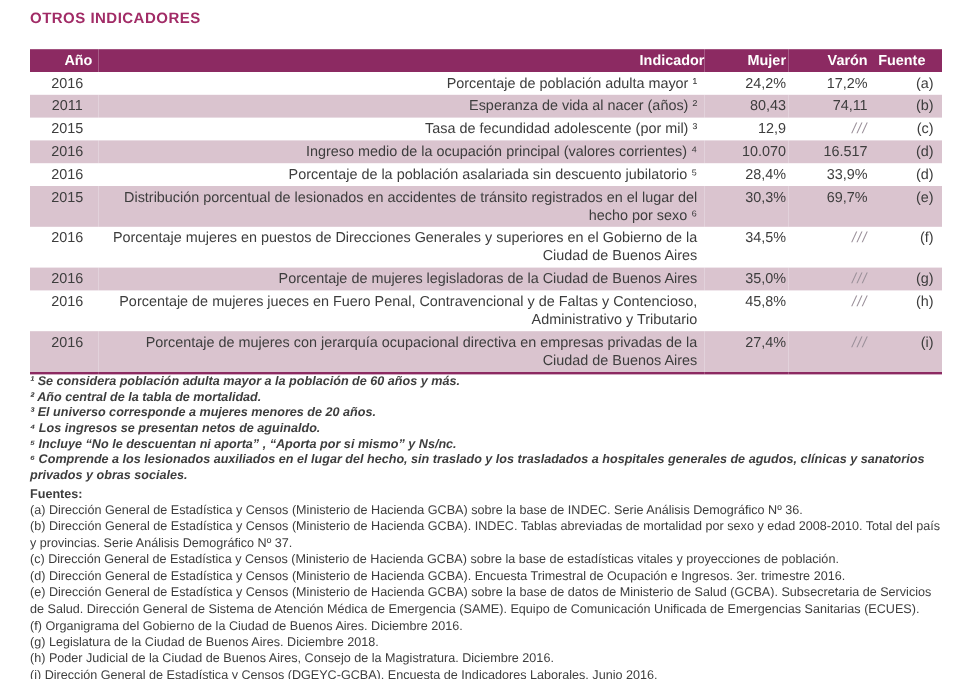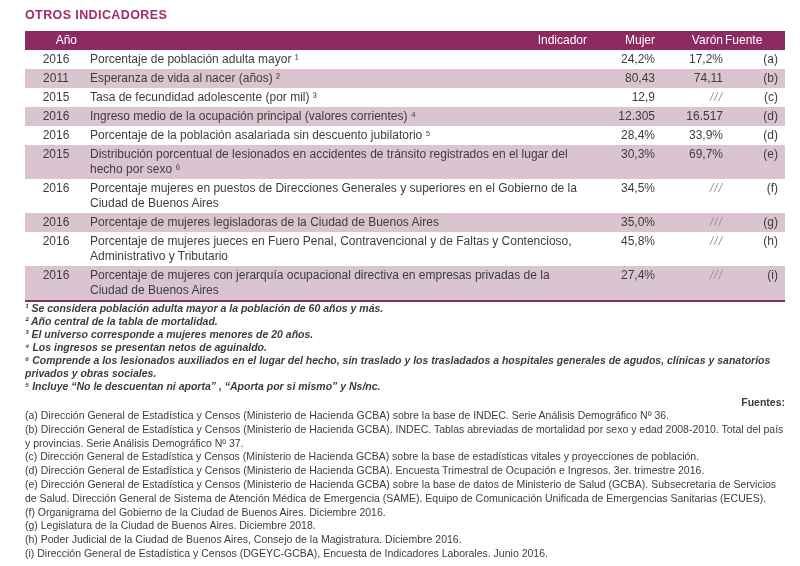--- a/index.html
+++ b/index.html
@@ -9,75 +9,74 @@
     color: #3d3d3d;
     overflow: hidden;
   }
   .page { padding: 8px 15px 0 25px; width: 760px; }
 
   .page-title {
     color: #a12b66;
     font-size: 12.5px;
     font-weight: bold;
     letter-spacing: 0.4px;
-    margin: 0 0 9px 0;
+    margin: 0 0 19px 0;
   }
 
   table.indicators {
     width: 760px;
     border-collapse: collapse;
     table-layout: fixed;
     border-bottom: 2px solid #8c2a62;
   }
   col.c-year   { width: 57px; }
   col.c-ind    { width: 505px; }
   col.c-female { width: 70px; }
   col.c-male   { width: 68px; }
   col.c-src    { width: 60px; }
 
   thead th {
     background: #8c2a62;
     color: #ffffff;
     font-size: 12px;
-    font-weight: normal;
+    font-weight: bold;
     padding: 2px 0 3px 0;
     line-height: 14px;
     margin-left: 40px;
   }
   th.h-year { text-align: right; padding-right: 5px; }
   th.h-ind  { text-align: right;  padding-left: 8px; }
   th.h-female, th.h-male { text-align: right; padding-right: 2px; }
-  th.h-src  { text-align: left; padding-right: 7px; }
+  th.h-src  { text-align: center; padding-right: 7px; }
 
   tbody td {
     font-size: 12px;
     line-height: 15px;
     padding: 2px 0 2px 0;
     vertical-align: top;
   }
   tbody tr:nth-child(even) { background: #dac4cf; }
   td.year { text-align: center; padding-left: 5px; }
-  td.ind  { text-align: left; padding-left: 8px; padding-right: 6px; margin-left: 36px; }
+  td.ind  { text-align: right; padding-left: 8px; padding-right: 6px; margin-left: 36px; }
   td.num  { text-align: right; padding-right: 2px; white-space: nowrap; }
   td.src  { text-align: right; padding-right: 7px; white-space: nowrap; }
   td.num.na { color: #9a8f99; font-style: italic; letter-spacing: 1px; }
 
   .notes { margin-top: 0; font-weight: bold; }
   .footnote {
     font-size: 10.5px;
     font-style: italic;
     line-height: 13px;
     color: #3d3d3d;
   }
   .sources-label {
     font-size: 10.5px;
     font-weight: bold;
     line-height: 14px;
     margin-top: 2px;
-    text-align: right;
   }
   .source-item {
     font-size: 10.5px;
     line-height: 13.8px;
     color: #3d3d3d;
   }
 </style>
 </head>
 <body>
 
@@ -120,21 +119,21 @@
       <tr>
         <td class="year">2015</td>
         <td class="ind">Tasa de fecundidad adolescente (por mil) ³</td>
         <td class="num">12,9</td>
         <td class="num na">///</td>
         <td class="src">(c)</td>
       </tr>
       <tr>
         <td class="year">2016</td>
         <td class="ind">Ingreso medio de la ocupación principal (valores corrientes) ⁴</td>
-        <td class="num">12.305</td>
+        <td class="num">10.070</td>
         <td class="num">16.517</td>
         <td class="src">(d)</td>
       </tr>
       <tr>
         <td class="year">2016</td>
         <td class="ind">Porcentaje de la población asalariada sin descuento jubilatorio ⁵</td>
         <td class="num">28,4%</td>
         <td class="num">33,9%</td>
         <td class="src">(d)</td>
       </tr>
@@ -174,22 +173,22 @@
         <td class="src">(i)</td>
       </tr>
     </tbody>
   </table>
 
   <div class="notes">
     <div class="footnote">¹ Se considera población adulta mayor a la población de 60 años y más.</div>
     <div class="footnote">² Año central de la tabla de mortalidad.</div>
     <div class="footnote">³ El universo corresponde a mujeres menores de 20 años.</div>
     <div class="footnote">⁴ Los ingresos se presentan netos de aguinaldo.</div>
+    <div class="footnote">⁵ Incluye “No le descuentan ni aporta” , “Aporta por si mismo” y Ns/nc.</div>
     <div class="footnote">⁶ Comprende a los lesionados auxiliados en el lugar del hecho, sin traslado y los trasladados a hospitales generales de agudos, clínicas y sanatorios privados y obras sociales.</div>
-    <div class="footnote">⁵ Incluye “No le descuentan ni aporta” , “Aporta por si mismo” y Ns/nc.</div>
   </div>
 
   <div>
     <div class="sources-label">Fuentes:</div>
     <div class="source-item">(a) Dirección General de Estadística y Censos (Ministerio de Hacienda GCBA) sobre la base de INDEC. Serie Análisis Demográfico Nº 36.</div>
     <div class="source-item">(b) Dirección General de Estadística y Censos (Ministerio de Hacienda GCBA). INDEC. Tablas abreviadas de mortalidad por sexo y edad 2008-2010. Total del país y provincias. Serie Análisis Demográfico Nº 37.</div>
     <div class="source-item">(c) Dirección General de Estadística y Censos (Ministerio de Hacienda GCBA) sobre la base de estadísticas vitales y proyecciones de población.</div>
     <div class="source-item">(d) Dirección General de Estadística y Censos (Ministerio de Hacienda GCBA). Encuesta Trimestral de Ocupación e Ingresos. 3er. trimestre 2016.</div>
     <div class="source-item">(e) Dirección General de Estadística y Censos (Ministerio de Hacienda GCBA) sobre la base de datos de Ministerio de Salud (GCBA). Subsecretaria de Servicios de Salud. Dirección General de Sistema de Atención Médica de Emergencia (SAME). Equipo de Comunicación Unificada de Emergencias Sanitarias (ECUES).</div>
     <div class="source-item">(f) Organigrama del Gobierno de la Ciudad de Buenos Aires. Diciembre 2016.</div>

